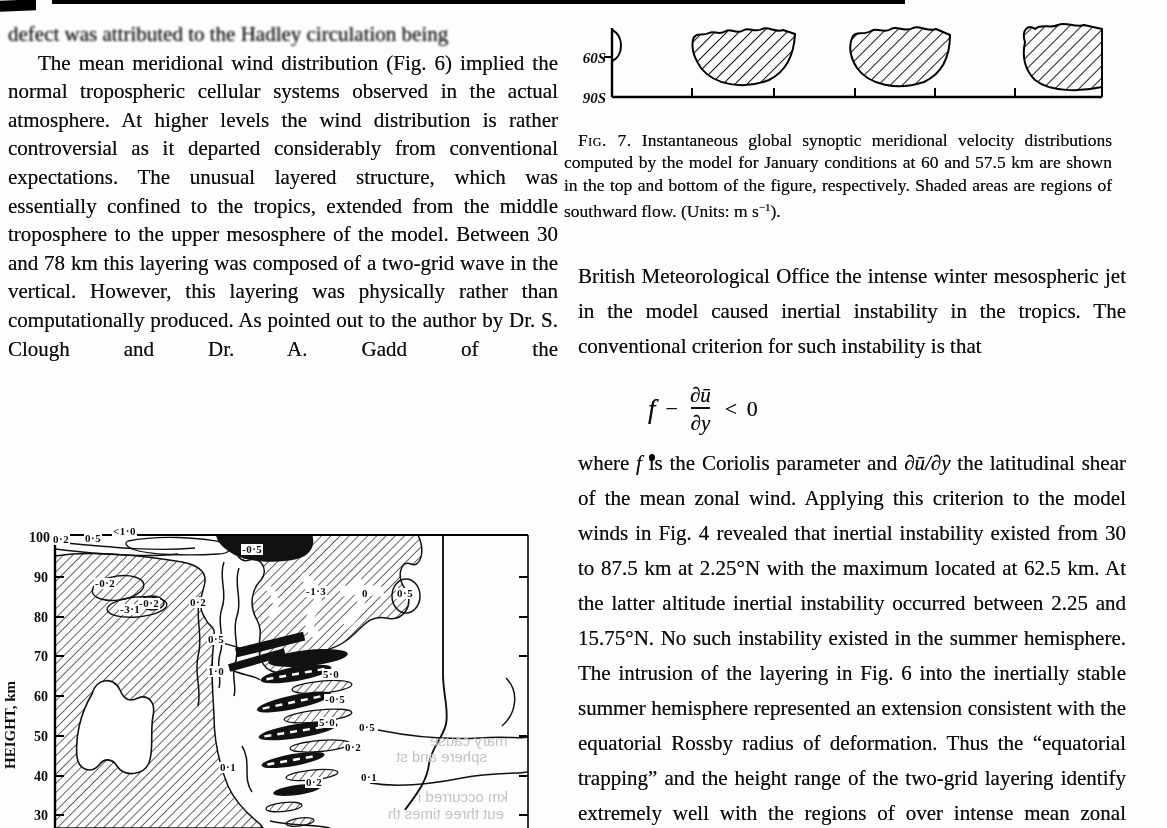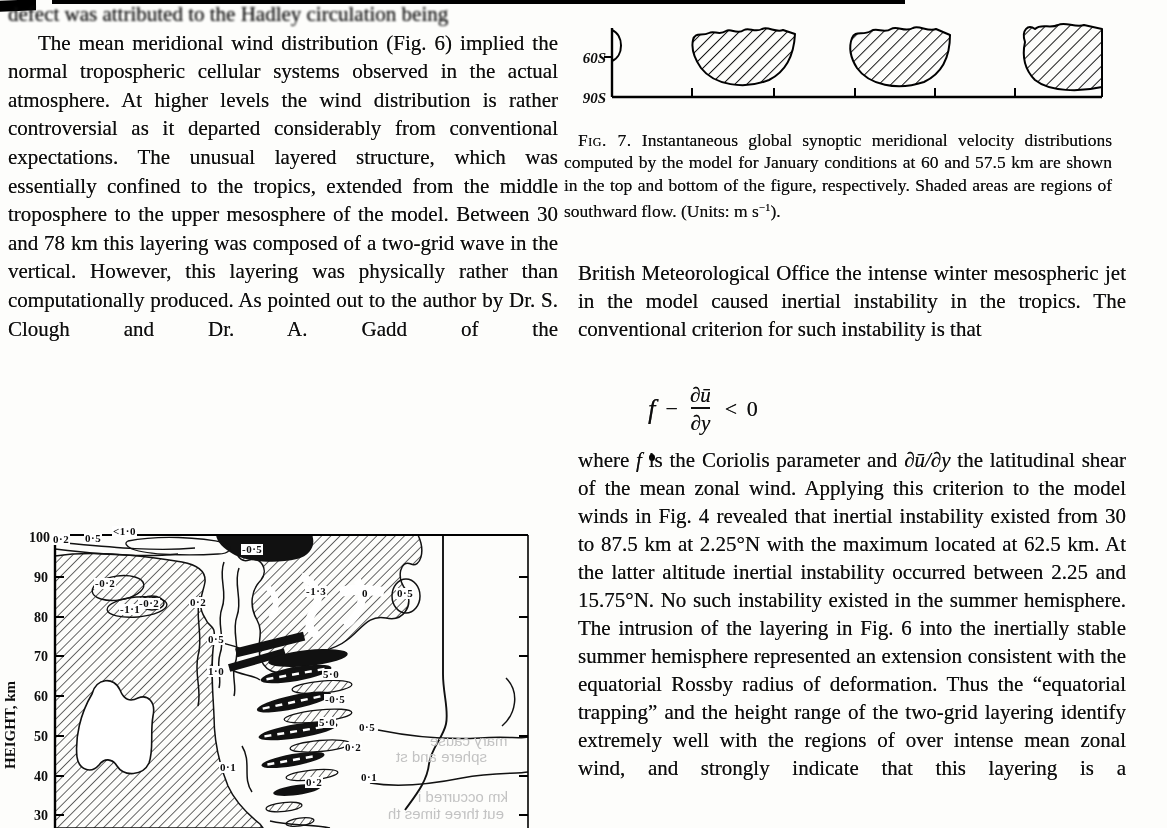--- a/index.html
+++ b/index.html
@@ -8,25 +8,25 @@
     background:#fdfdfb;color:#0d0d0d;
     font-family:"Liberation Serif", serif;
   }
   .body-text{text-shadow:0 0 .5px rgba(0,0,0,.65);}
   
   .art{position:absolute;background:#000;}
   .art1{left:0;top:0;width:36px;height:11px;transform:skewY(-2deg);}
   .art2{left:52px;top:0;width:853px;height:4px;}
   .ink-dot{position:absolute;left:649px;top:454px;width:6px;height:7px;background:#000;border-radius:50%;}
   
-  .col-left{position:absolute;left:8px;top:0;width:550px;font-size:21px;line-height:28.6px;text-align:justify;}
+  .col-left{position:absolute;left:8px;top:20px;width:550px;font-size:21px;line-height:28.6px;text-align:justify;}
   .col-left p{margin:0;}
   .p1 .line1{display:block;filter:blur(.9px);}
   .p2{text-indent:30px;text-align-last:justify;}
-  .rp{position:absolute;left:578px;width:548px;font-size:21px;line-height:28px;text-align:justify;margin:0;}
+  .rp{position:absolute;left:578px;width:548px;font-size:21px;line-height:35px;text-align:justify;margin:0;}
   .rp1{top:259px;}
   .rp2{top:446px;text-align-last:justify;}
   .math-it{font-style:italic;}
   
   .caption{position:absolute;left:564px;top:129px;width:548px;margin:0;
     font-size:17.5px;line-height:22.4px;text-align:justify;text-indent:14px;}
   .cap-label{font-variant:small-caps;letter-spacing:.5px;}
   .caption sup{font-size:11px;vertical-align:6px;letter-spacing:0;}
   
   .equation{position:absolute;left:578px;top:372px;width:548px;height:74px;
@@ -176,21 +176,21 @@
       <text x="48" y="294">30</text>
     </g>
     <text transform="rotate(-90)" x="-199" y="15" text-anchor="middle" font-size="15">HEIGHT, km</text>
   </svg>
   
   <span class="cl" style="left:52px;top:8px">0·2</span>
   <span class="cl" style="left:84px;top:7px">0·5</span>
   <span class="cl" style="left:112px;top:0">&lt;1·0</span>
   <span class="cl" style="left:241px;top:18px">-0·5</span>
   <span class="cl" style="left:94px;top:52px">-0·2</span>
-  <span class="cl" style="left:119px;top:78px">-1·1</span>
+  <span class="cl" style="left:119px;top:78px">-3·1</span>
   <span class="cl" style="left:138px;top:72px">-0·2</span>
   <span class="cl" style="left:189px;top:71px">0·2</span>
   <span class="cl" style="left:305px;top:60px">-1·3</span>
   <span class="cl" style="left:361px;top:62px">0</span>
   <span class="cl" style="left:396px;top:62px">0·5</span>
   <span class="cl" style="left:207px;top:108px">0·5</span>
   <span class="cl" style="left:207px;top:140px">1·0</span>
   <span class="cl" style="left:322px;top:143px">5·0</span>
   <span class="cl" style="left:324px;top:168px">-0·5</span>
   <span class="cl" style="left:318px;top:191px">5·0</span>

